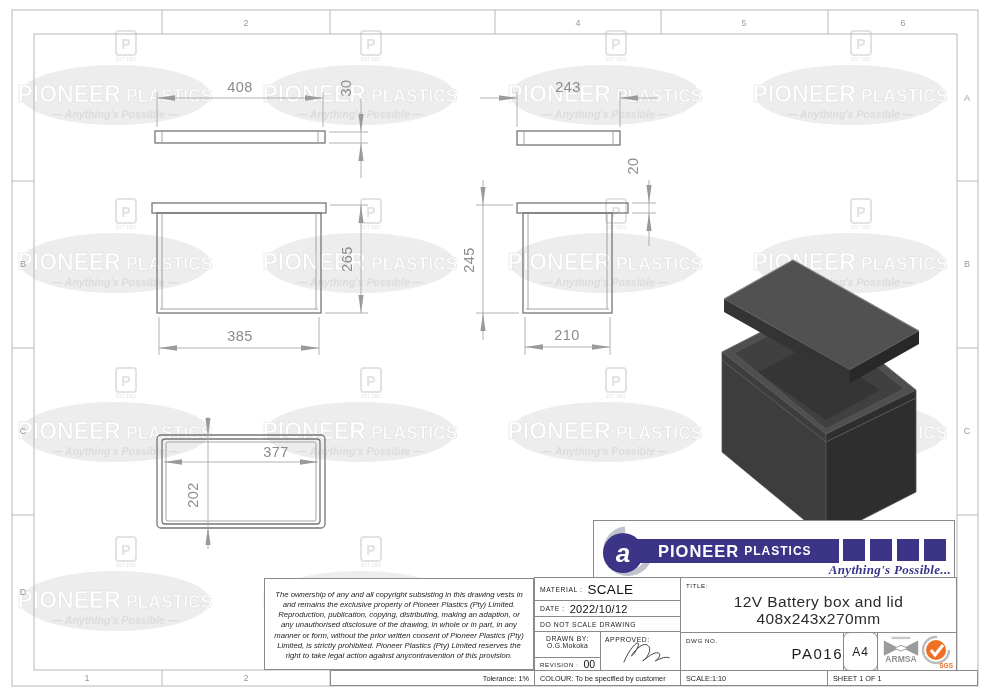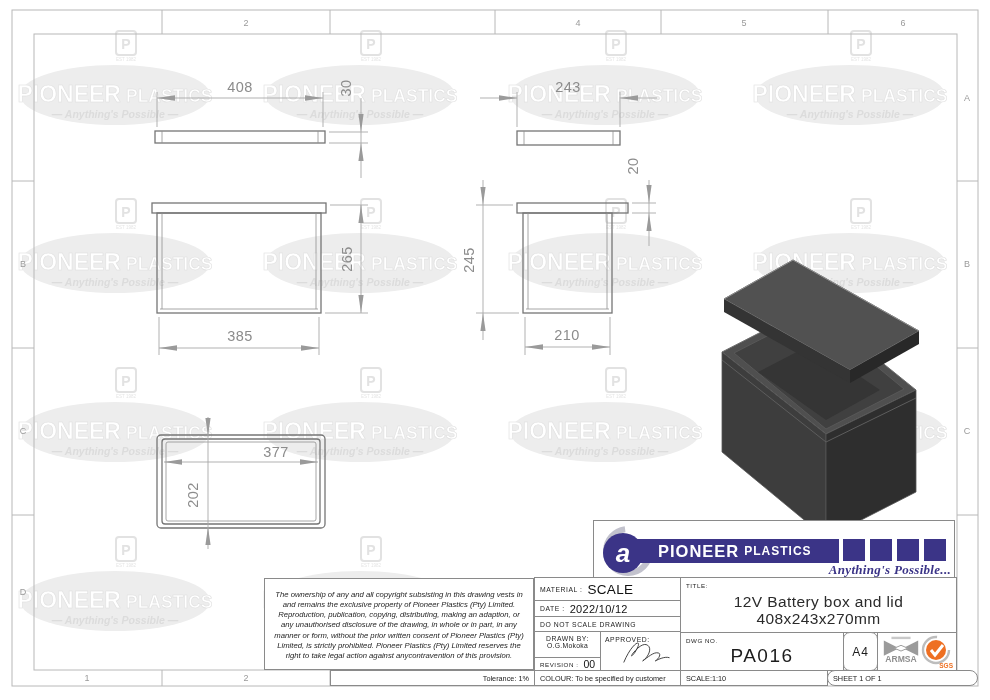--- a/index.html
+++ b/index.html
@@ -311,21 +311,21 @@
 <div class="cell" style="left:680px;top:577px;width:277px;height:56px;">
   <span class="lbl" style="position:absolute;left:5px;top:4px;font-size:6.2px;">TITLE:</span>
   <div style="position:absolute;left:0;top:15px;width:100%;" class="title-main">
     <div>12V Battery box and lid</div>
     <div>408x243x270mm</div>
   </div>
 </div>
 
 <div class="cell" style="left:680px;top:632px;width:164px;height:39px;">
   <span class="lbl" style="position:absolute;left:5px;top:4px;font-size:6.2px;">DWG NO.</span>
-  <div style="position:absolute;left:0;top:12px;width:100%;text-align:center;font-size:19px;
+  <div style="position:absolute;left:0;top:12px;width:100%;text-align:right;font-size:15px;
               letter-spacing:1.5px;color:#1c1c1c;">PA016</div>
 </div>
 <div class="cell" style="left:843px;top:632px;width:35px;height:39px;display:flex;align-items:center;
             justify-content:center;font-size:12px;color:#1c1c1c;letter-spacing:1px;border-radius:7px;">A4</div>
 <div class="cell" style="left:877px;top:632px;width:80px;height:39px;">
   <svg width="42" height="34" viewBox="0 0 44 34" style="position:absolute;left:2px;top:2px;">
     <rect x="12" y="1" width="20" height="2.5" fill="#c9c9c9"></rect>
     <polygon points="4,5 20,13 4,21" fill="#9b9b9b"></polygon>
     <polygon points="40,5 24,13 40,21" fill="#9b9b9b"></polygon>
     <polygon points="15,13 22,10 29,13 22,16" fill="#fff" stroke="#9b9b9b" stroke-width="1"></polygon>
@@ -333,15 +333,15 @@
   </svg>
   <svg width="34" height="35" viewBox="0 0 34 35" style="position:absolute;right:2px;top:2px;">
     <circle cx="16" cy="15" r="13" fill="none" stroke="#bdbdbd" stroke-width="2.4" stroke-dasharray="62 20"></circle>
     <circle cx="16" cy="15" r="10" fill="#ee7023"></circle>
     <path d="M11,15 l4,5 l8,-10" stroke="#fff" stroke-width="3" fill="none"></path>
     <text x="33" y="33" text-anchor="end" font-size="6.5" font-weight="bold" fill="#ee7023">SGS</text>
   </svg>
 </div>
 
 <div class="cell bstrip" style="left:680px;top:670px;width:148px;height:16px;">SCALE:1:10</div>
-<div class="cell bstrip" style="left:827px;top:670px;width:151px;height:16px;border-radius:8px;">SHEET 1 OF 1</div>
+<div class="cell bstrip" style="left:827px;top:670px;width:151px;height:16px;">SHEET 1 OF 1</div>
 
 </div>
 
 </body></html>

